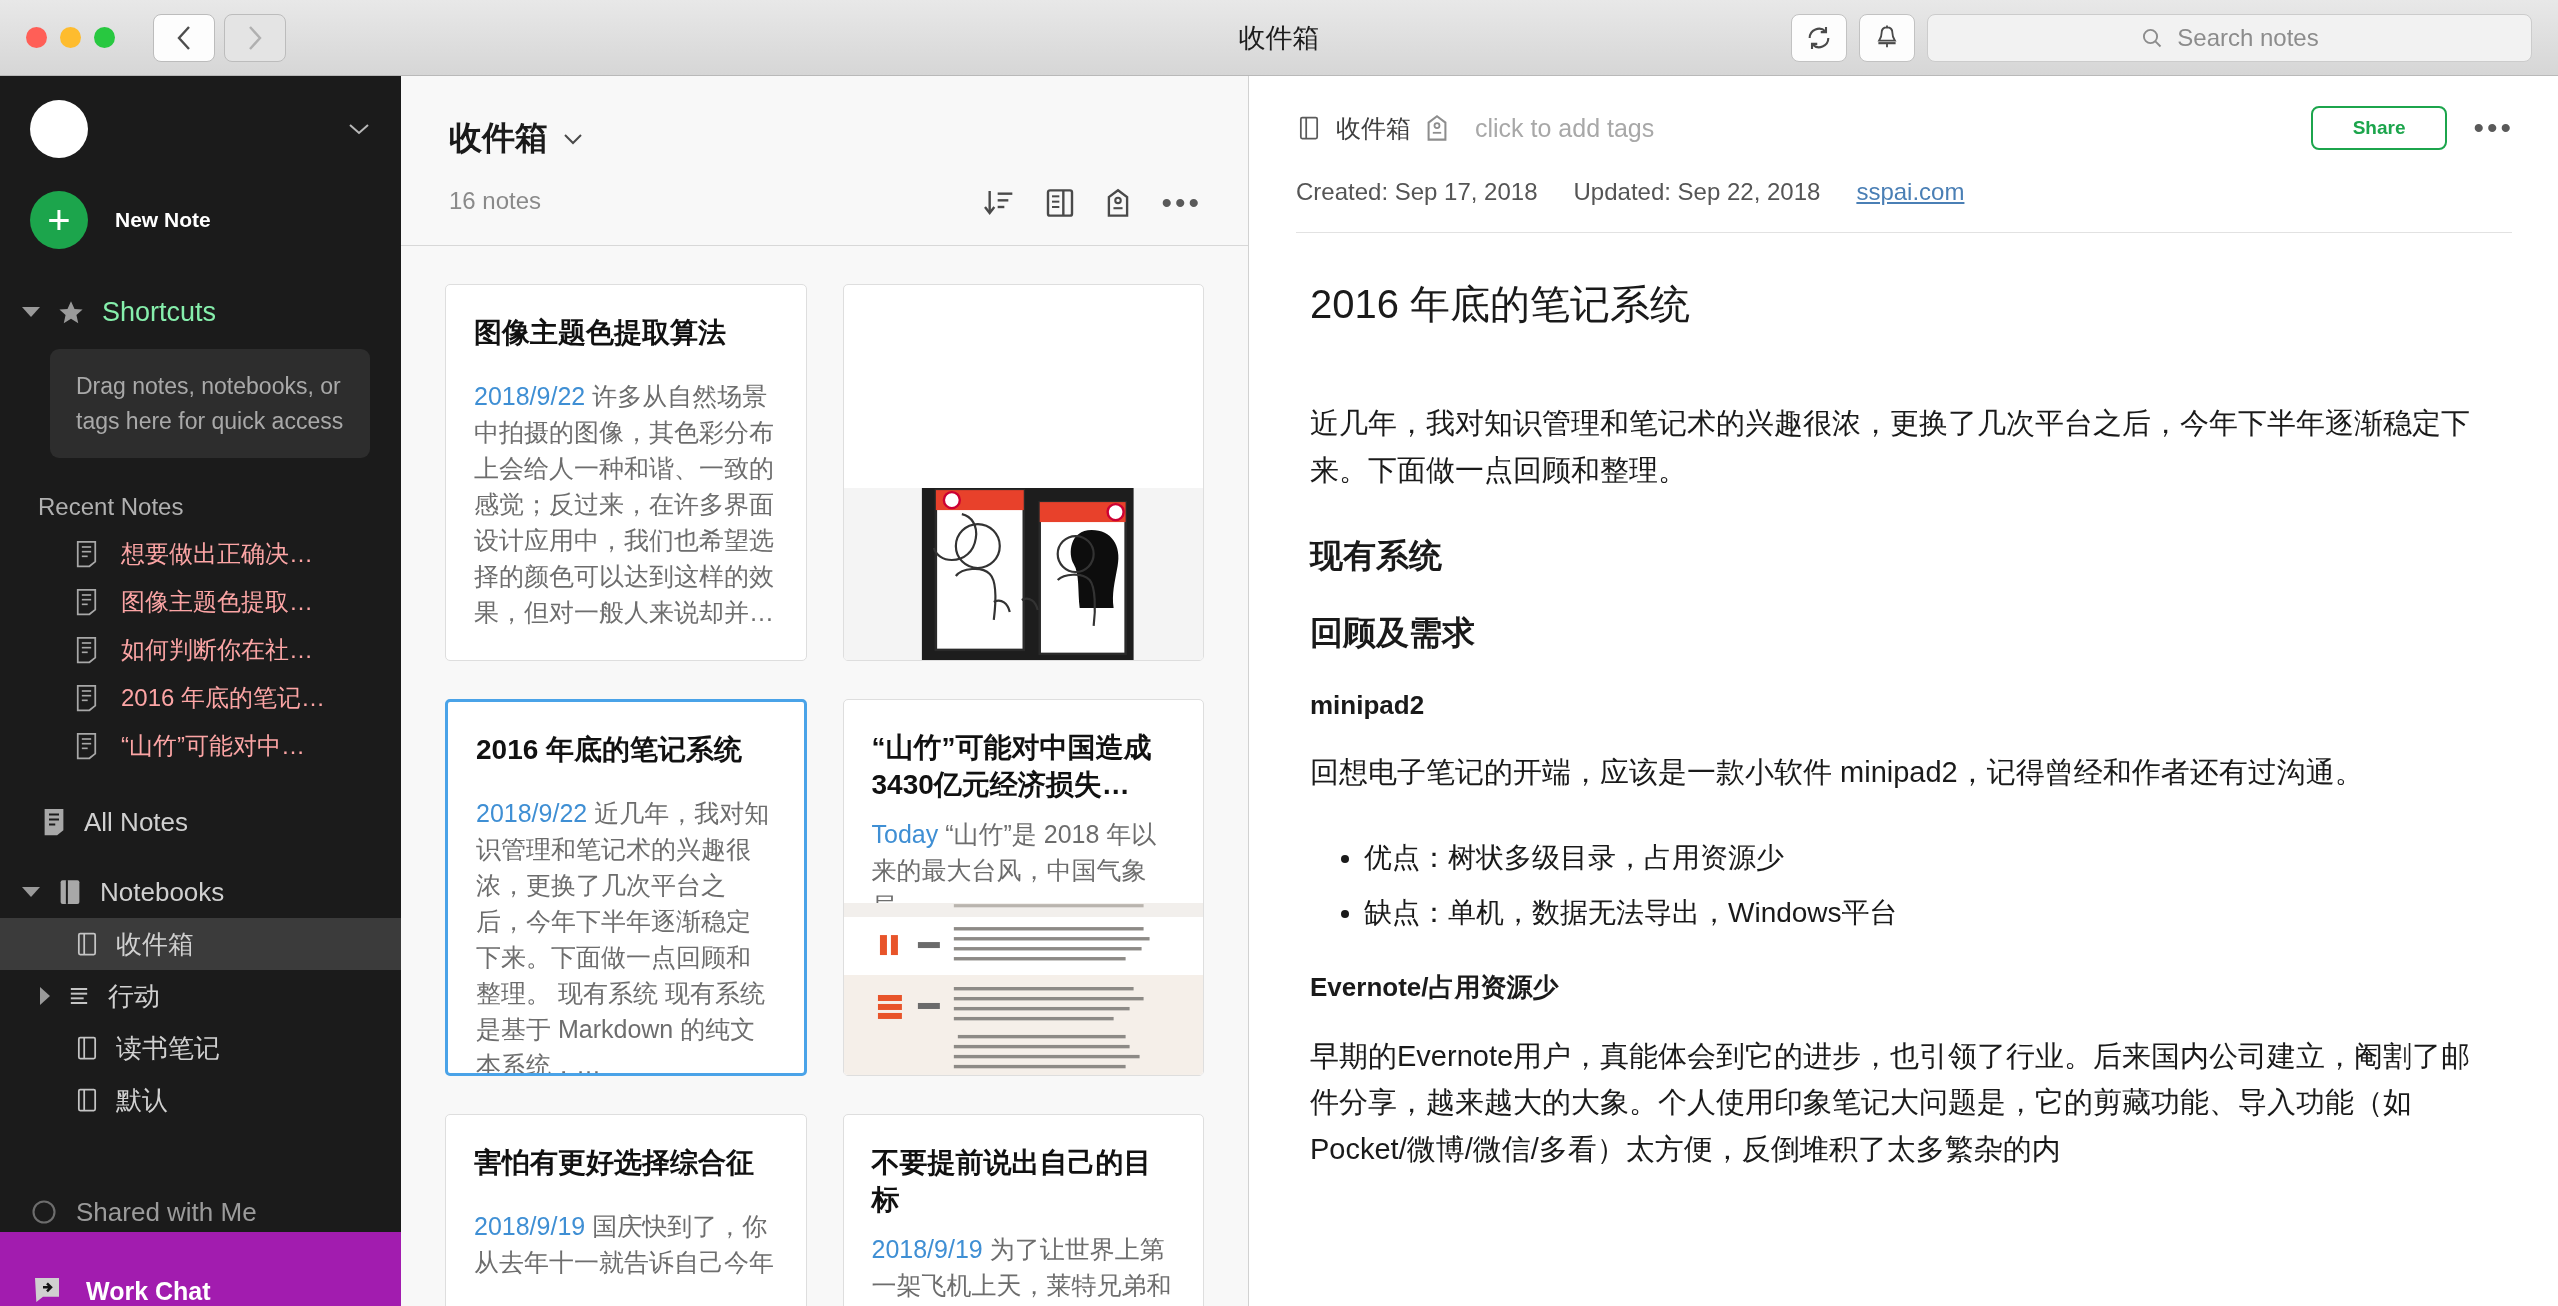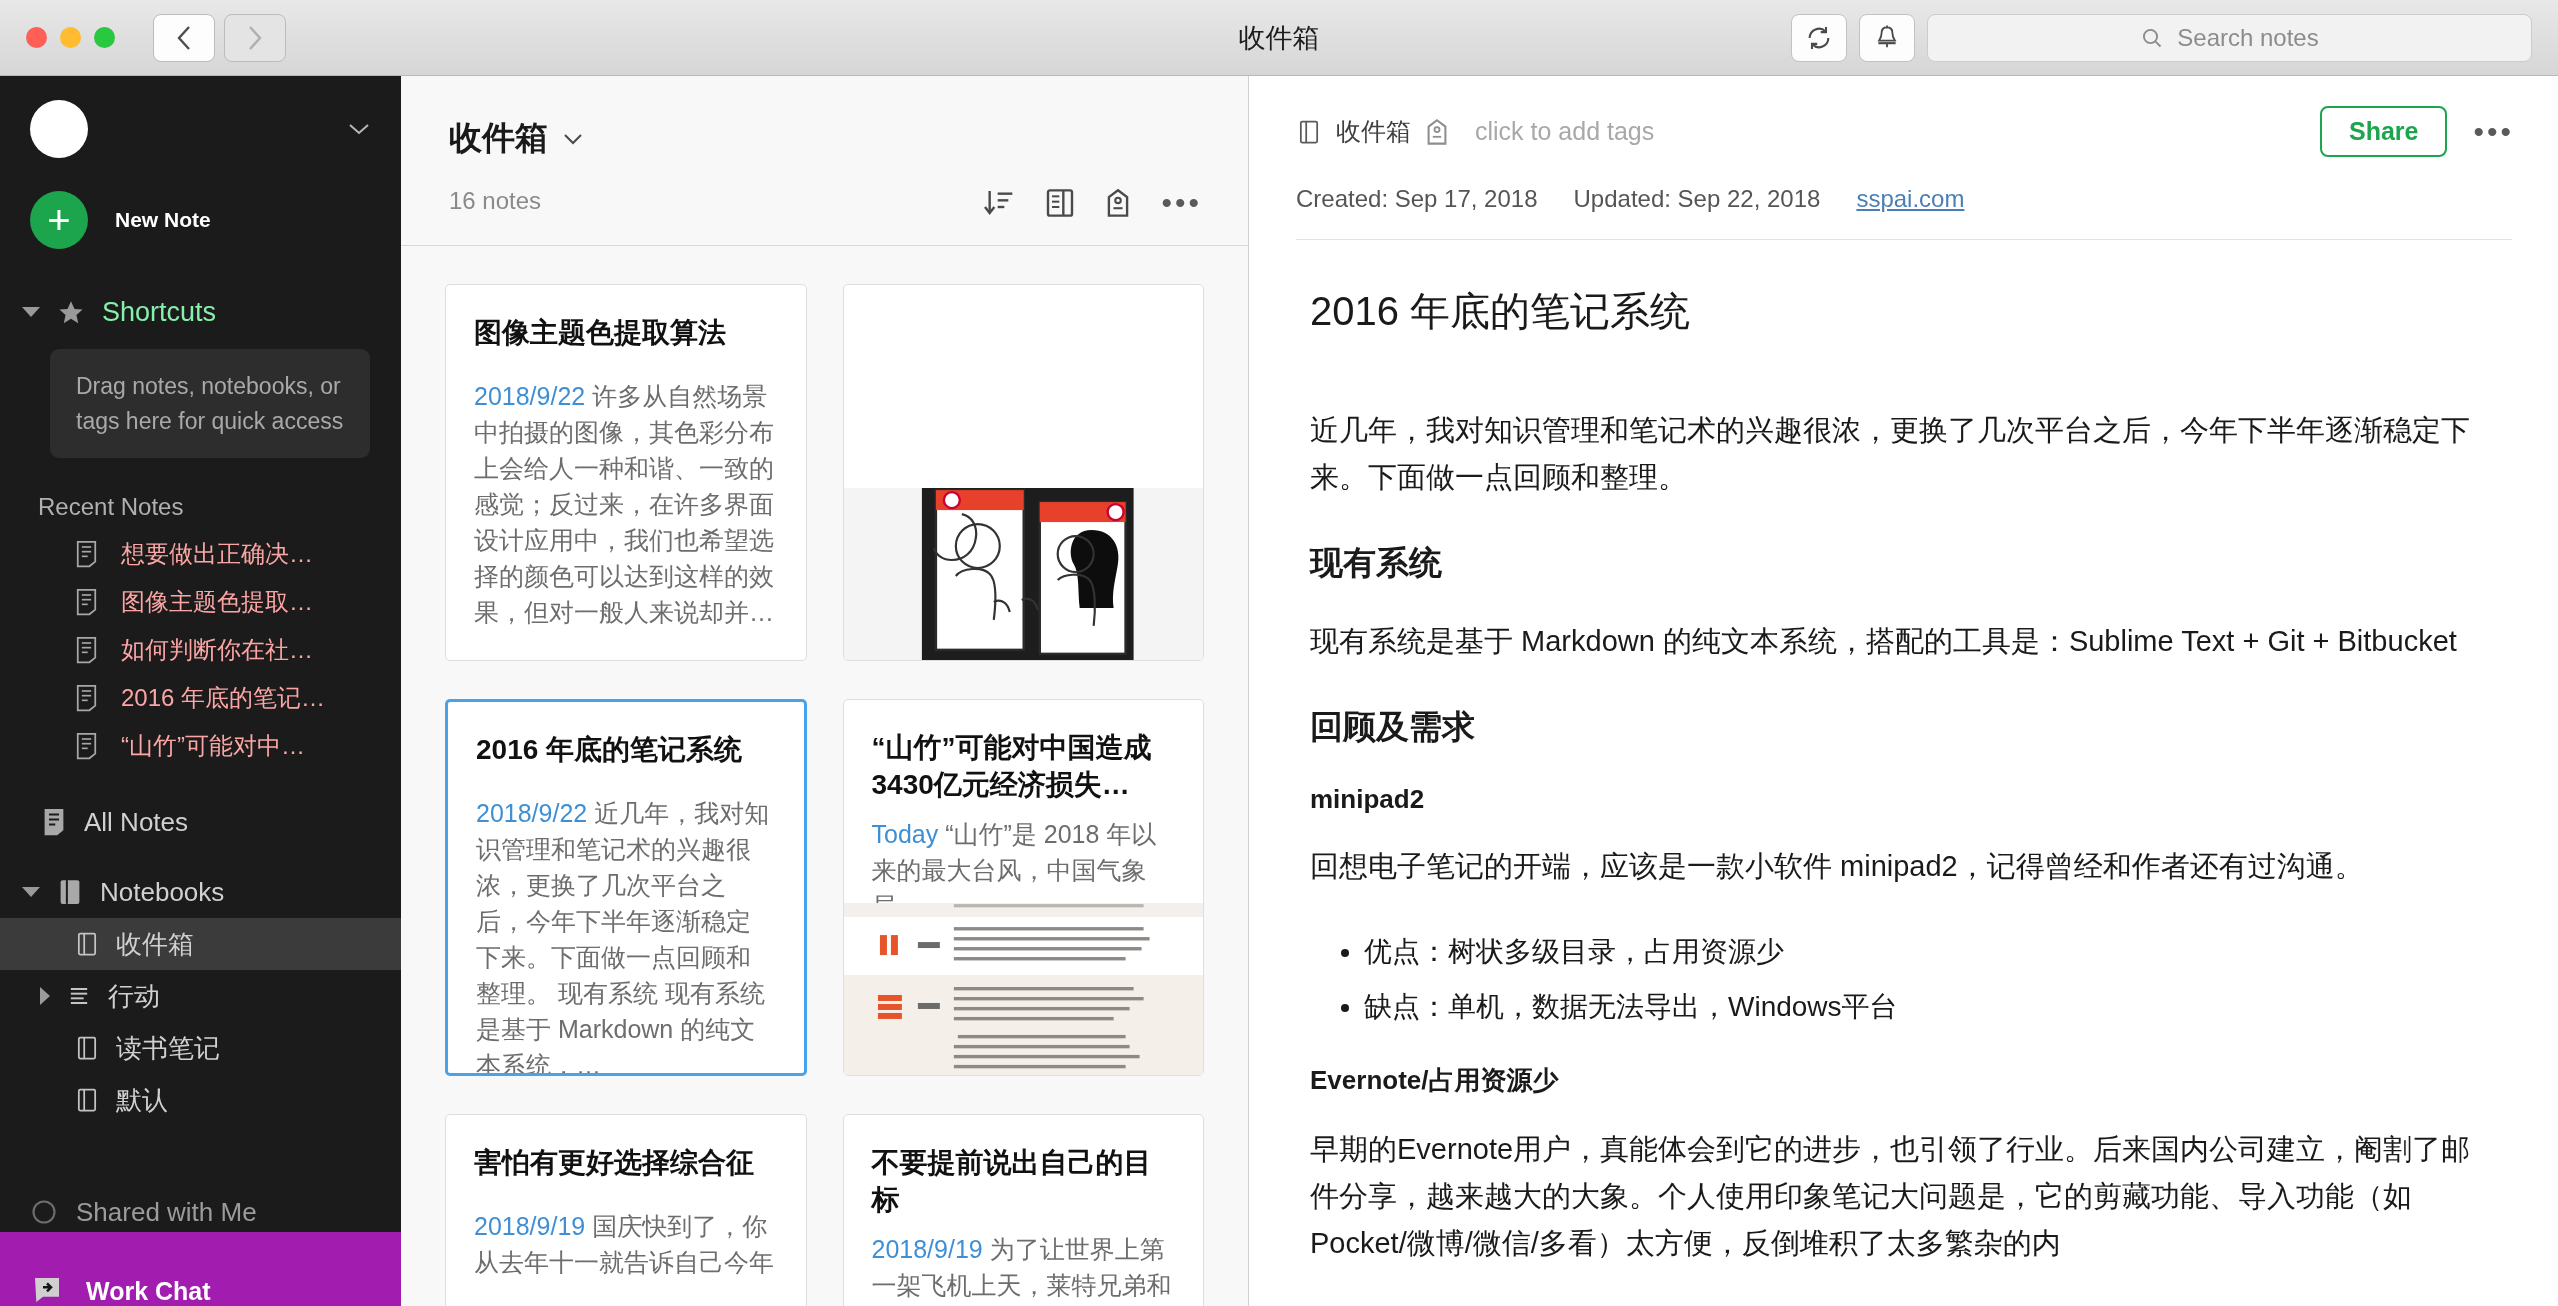--- a/index.html
+++ b/index.html
@@ -170,21 +170,21 @@
   }
   .ed-top {
     display: flex; align-items: center; padding: 30px 44px 0 46px;
     gap: 14px;
   }
   .ed-nb { font-size: 25px; color: #3f3f3f; }
   .ed-tags { font-size: 25px; color: #a8a8a8; margin-left: 12px; }
   .ed-top-right { margin-left: auto; display: flex; align-items: center; gap: 26px; }
   .share-btn {
     border: 2px solid #1ca54c; color: #1ca54c; border-radius: 8px;
-    padding: 9px 27px; font-size: 25px; font-weight: bold;
+    padding: 9px 40px; font-size: 19px; font-weight: bold;
   }
   .ed-meta {
     display: flex; align-items: center; gap: 36px;
     padding: 28px 0 0 46px; font-size: 24px; color: #555;
   }
   .ed-meta .src { color: #4a7fb5; text-decoration: underline; }
   .ed-meta-divider { margin: 26px 46px 0 46px; height: 1px; background: #e2e2e2; }
 
   .ed-content { padding: 28px 60px 0 60px; color: #1a1a1a; }
   .doc-h1 { font-size: 40px; font-weight: 400; margin: 16px 0 68px 0; }
@@ -566,21 +566,20 @@
     <span>Created: Sep 17, 2018</span>
     <span>Updated: Sep 22, 2018</span>
     <span class="src">sspai.com</span>
   </div>
   <div class="ed-meta-divider"></div>
 
   <div class="ed-content">
     <div class="doc-h1">2016 年底的笔记系统</div>
     <div class="doc-p">近几年，我对知识管理和笔记术的兴趣很浓，更换了几次平台之后，今年下半年逐渐稳定下来。下面做一点回顾和整理。</div>
     <div class="doc-h2">现有系统</div>
-    <div class="doc-p">现有系统是基于 Markdown 的纯文本系统，搭配的工具是：Sublime Text + Git + Bitbucket</div>
     <div class="doc-h2">回顾及需求</div>
     <div class="doc-h3">minipad2</div>
     <div class="doc-p">回想电子笔记的开端，应该是一款小软件 minipad2，记得曾经和作者还有过沟通。</div>
     <ul class="doc-ul">
       <li>优点：树状多级目录，占用资源少</li>
       <li>缺点：单机，数据无法导出，Windows平台</li>
     </ul>
     <div class="doc-h3">Evernote/占用资源少</div>
     <div class="doc-p">早期的Evernote用户，真能体会到它的进步，也引领了行业。后来国内公司建立，阉割了邮件分享，越来越大的大象。个人使用印象笔记大问题是，它的剪藏功能、导入功能（如 Pocket/微博/微信/多看）太方便，反倒堆积了太多繁杂的内</div>
   </div>

